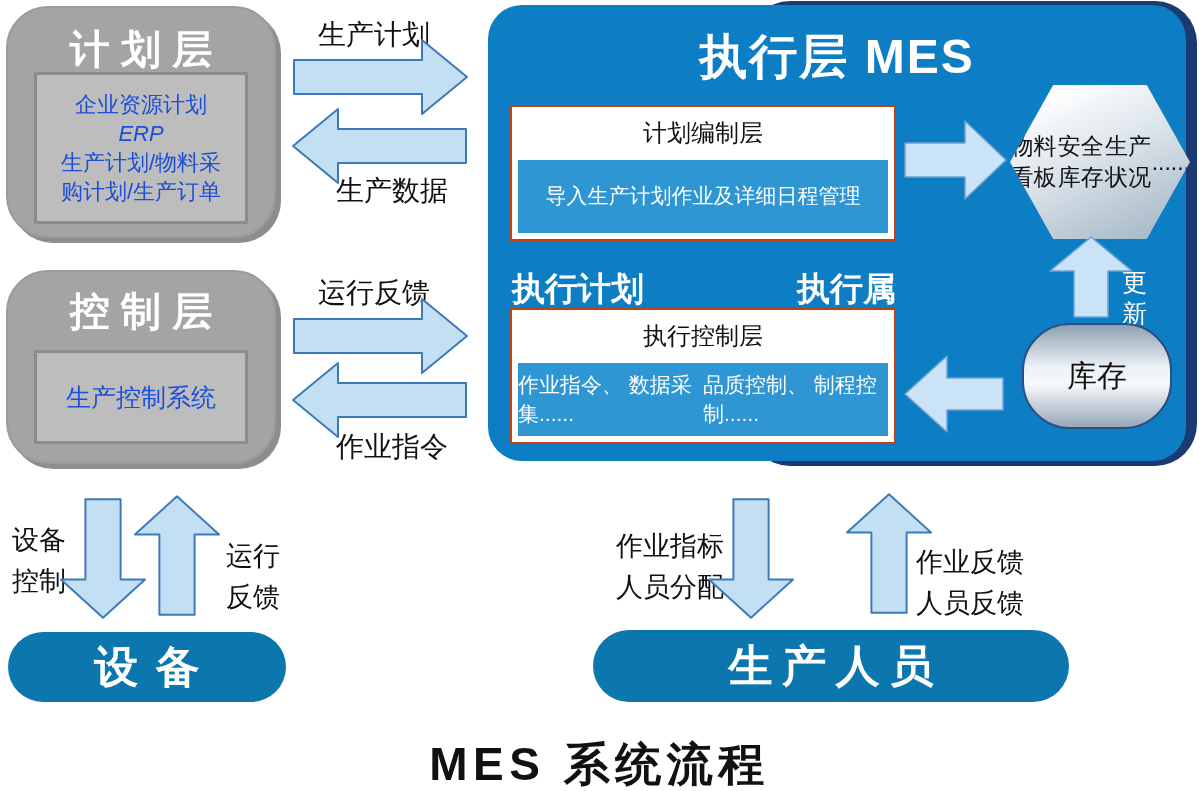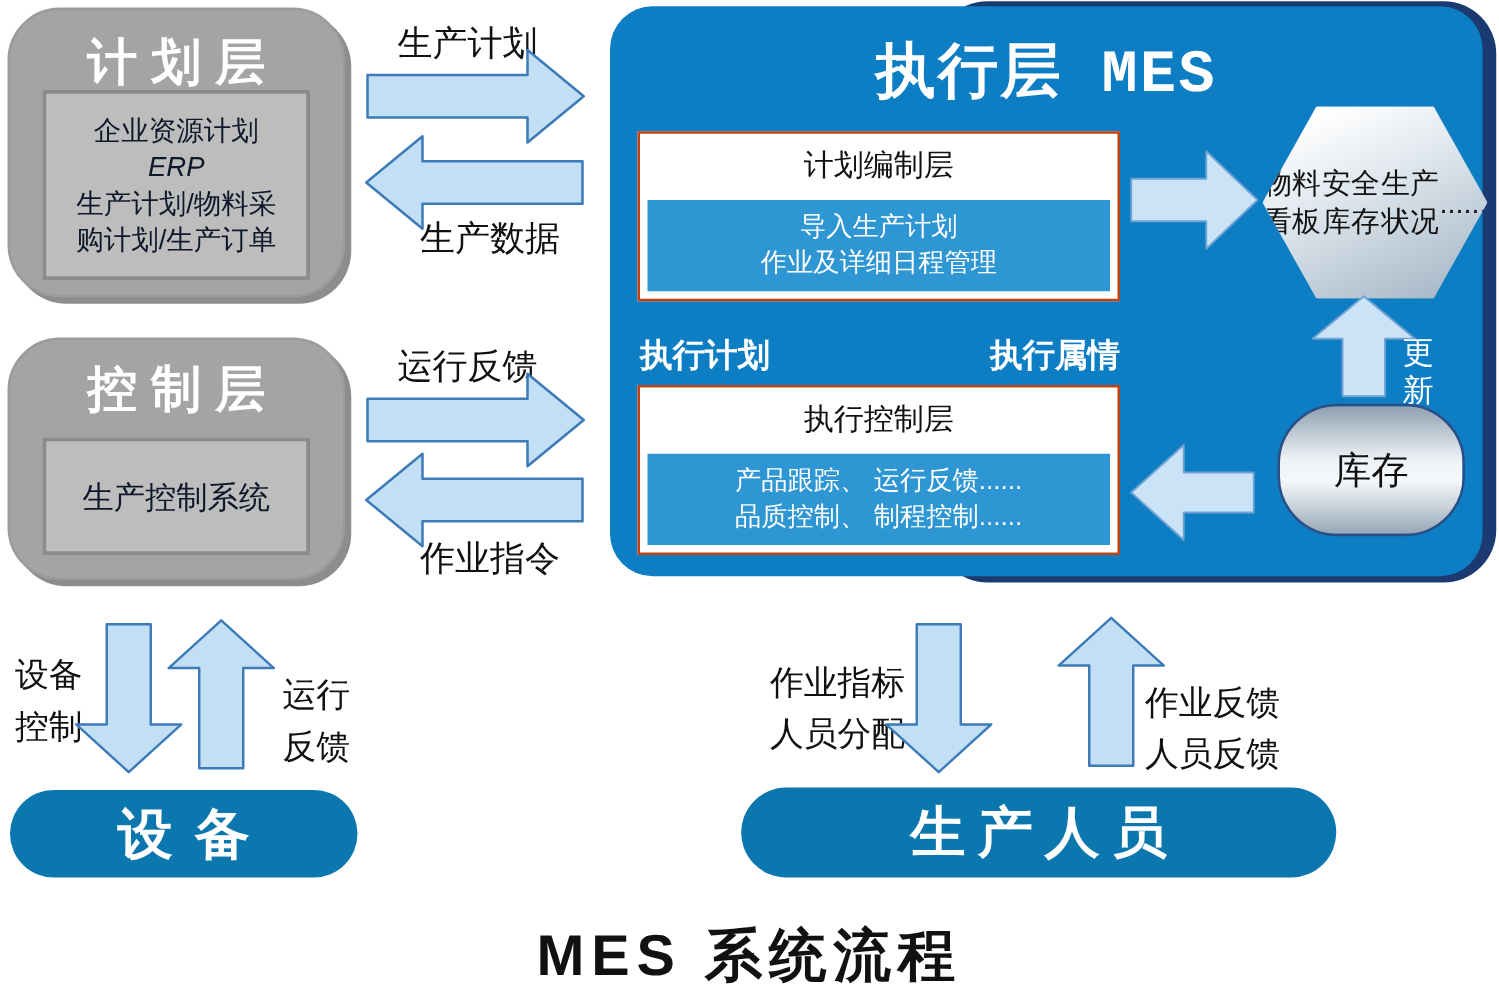--- a/index.html
+++ b/index.html
@@ -6,45 +6,45 @@
   body{font-family:"Liberation Sans","DejaVu Sans",sans-serif;}
   .canvas{position:relative;width:1199px;height:791px;background:#ffffff;overflow:hidden;}
 
   
   .gray-box{position:absolute;background:#A4A4A4;border:2px solid #9B9B9B;border-radius:42px;
             box-shadow:5px 5px 0 #8D8D8D;box-sizing:border-box;}
   .gray-box .gray-title{text-align:center;color:#ffffff;font-weight:bold;font-size:40px;
             letter-spacing:0.28em;text-indent:0.28em;}
   .gray-inner{position:absolute;background:#BDBDBD;border:3px solid #8C8C8C;box-sizing:border-box;
             display:flex;flex-direction:column;align-items:center;justify-content:center;
-            color:#0f172a;text-align:center;}
+            color:#1d4ed8;text-align:center;}
   .planning-box{left:6px;top:6px;width:270px;height:232px;}
   .planning-box .gray-title{margin-top:14px;}
   .planning-inner{left:26px;top:64px;width:214px;height:152px;font-size:22px;line-height:1.32;font-weight:500;}
   .italic-line{font-style:italic;}
   .control-box{left:6px;top:270px;width:270px;height:194px;}
   .control-box .gray-title{margin-top:12px;}
   .control-inner{left:26px;top:78px;width:214px;height:94px;font-size:25px;font-weight:500;}
 
   
   .mes{position:absolute;left:488px;top:5px;width:698px;height:456px;}
   .mes::before{content:"";position:absolute;left:260px;right:-11px;top:-4px;bottom:-5px;
                background:#1C3A72;border-radius:42px;z-index:0;}
   .mes::after{content:"";position:absolute;inset:0;background:#0E7EC4;border-radius:34px;z-index:1;}
   .mes > *{position:absolute;z-index:2;}
   .mes-title{left:0;top:20px;width:100%;text-align:center;color:#ffffff;font-weight:bold;
-             font-size:48px;letter-spacing:2px;font-family:Liberation Mono, monospace;}
+             font-size:48px;letter-spacing:2px;}
   .white-box{background:#ffffff;border:2px solid #c2410c;box-sizing:border-box;width:386px;height:136px;left:22px;}
   .white-box .wb-header{height:52px;line-height:52px;text-align:center;color:#111111;font-size:24px;font-weight:500;}
   .white-box .wb-sub{position:absolute;left:6px;right:6px;top:53px;bottom:6px;background:#2E96D3;
-             display:flex;flex-direction:column;align-items:center;justify-content:center;
+             display:flex;flex-direction:row;align-items:center;justify-content:center;
              color:#ffffff;font-size:21px;line-height:1.38;font-weight:500;}
   .box-plan{top:100px;}
   .box-exec{top:303px;}
-  .mes-flow-label{color:#ffffff;font-size:26px;font-weight:bold;}
+  .mes-flow-label{color:#ffffff;font-size:33px;font-weight:bold;}
   .lbl-exec-plan{left:24px;top:262px;}
   .lbl-exec-status{left:288px;top:262px;width:120px;text-align:right;}
 
   
   .hexagon{left:522px;top:80px;width:180px;height:154px;
            clip-path:polygon(24% 0,76% 0,100% 50%,76% 100%,24% 100%,0 50%);
            background:linear-gradient(155deg,#ffffff 12%,#dde5ec 45%,#9fb2c2 100%);
            display:flex;flex-direction:row;align-items:center;justify-content:center;
            color:#111111;font-size:23px;line-height:1.33;font-weight:500;text-align:center;}
   
@@ -118,21 +118,21 @@
         <div>作业及详细日程管理</div>
       </div>
     </div>
 
     <div class="mes-flow-label lbl-exec-plan">执行计划</div>
     <div class="mes-flow-label lbl-exec-status">执行属情</div>
 
     <div class="white-box box-exec">
       <div class="wb-header">执行控制层</div>
       <div class="wb-sub">
-        <div>产品跟踪、 运行反馈......</div>
+        <div>作业指令、 数据采集......</div>
         <div>品质控制、 制程控制......</div>
       </div>
     </div>
 
     <svg class="arrow" style="left:415px;top:112px" width="105" height="86" viewBox="0 0 105 86">
       <polygon points="2,26 62,26 62,4 103,43 62,82 62,60 2,60" fill="#CBE3F6" stroke="#6FA3D4" stroke-width="1.5" stroke-linejoin="round"></polygon>
     </svg>
 
     <div class="hexagon">
       <div>物料看板</div>

